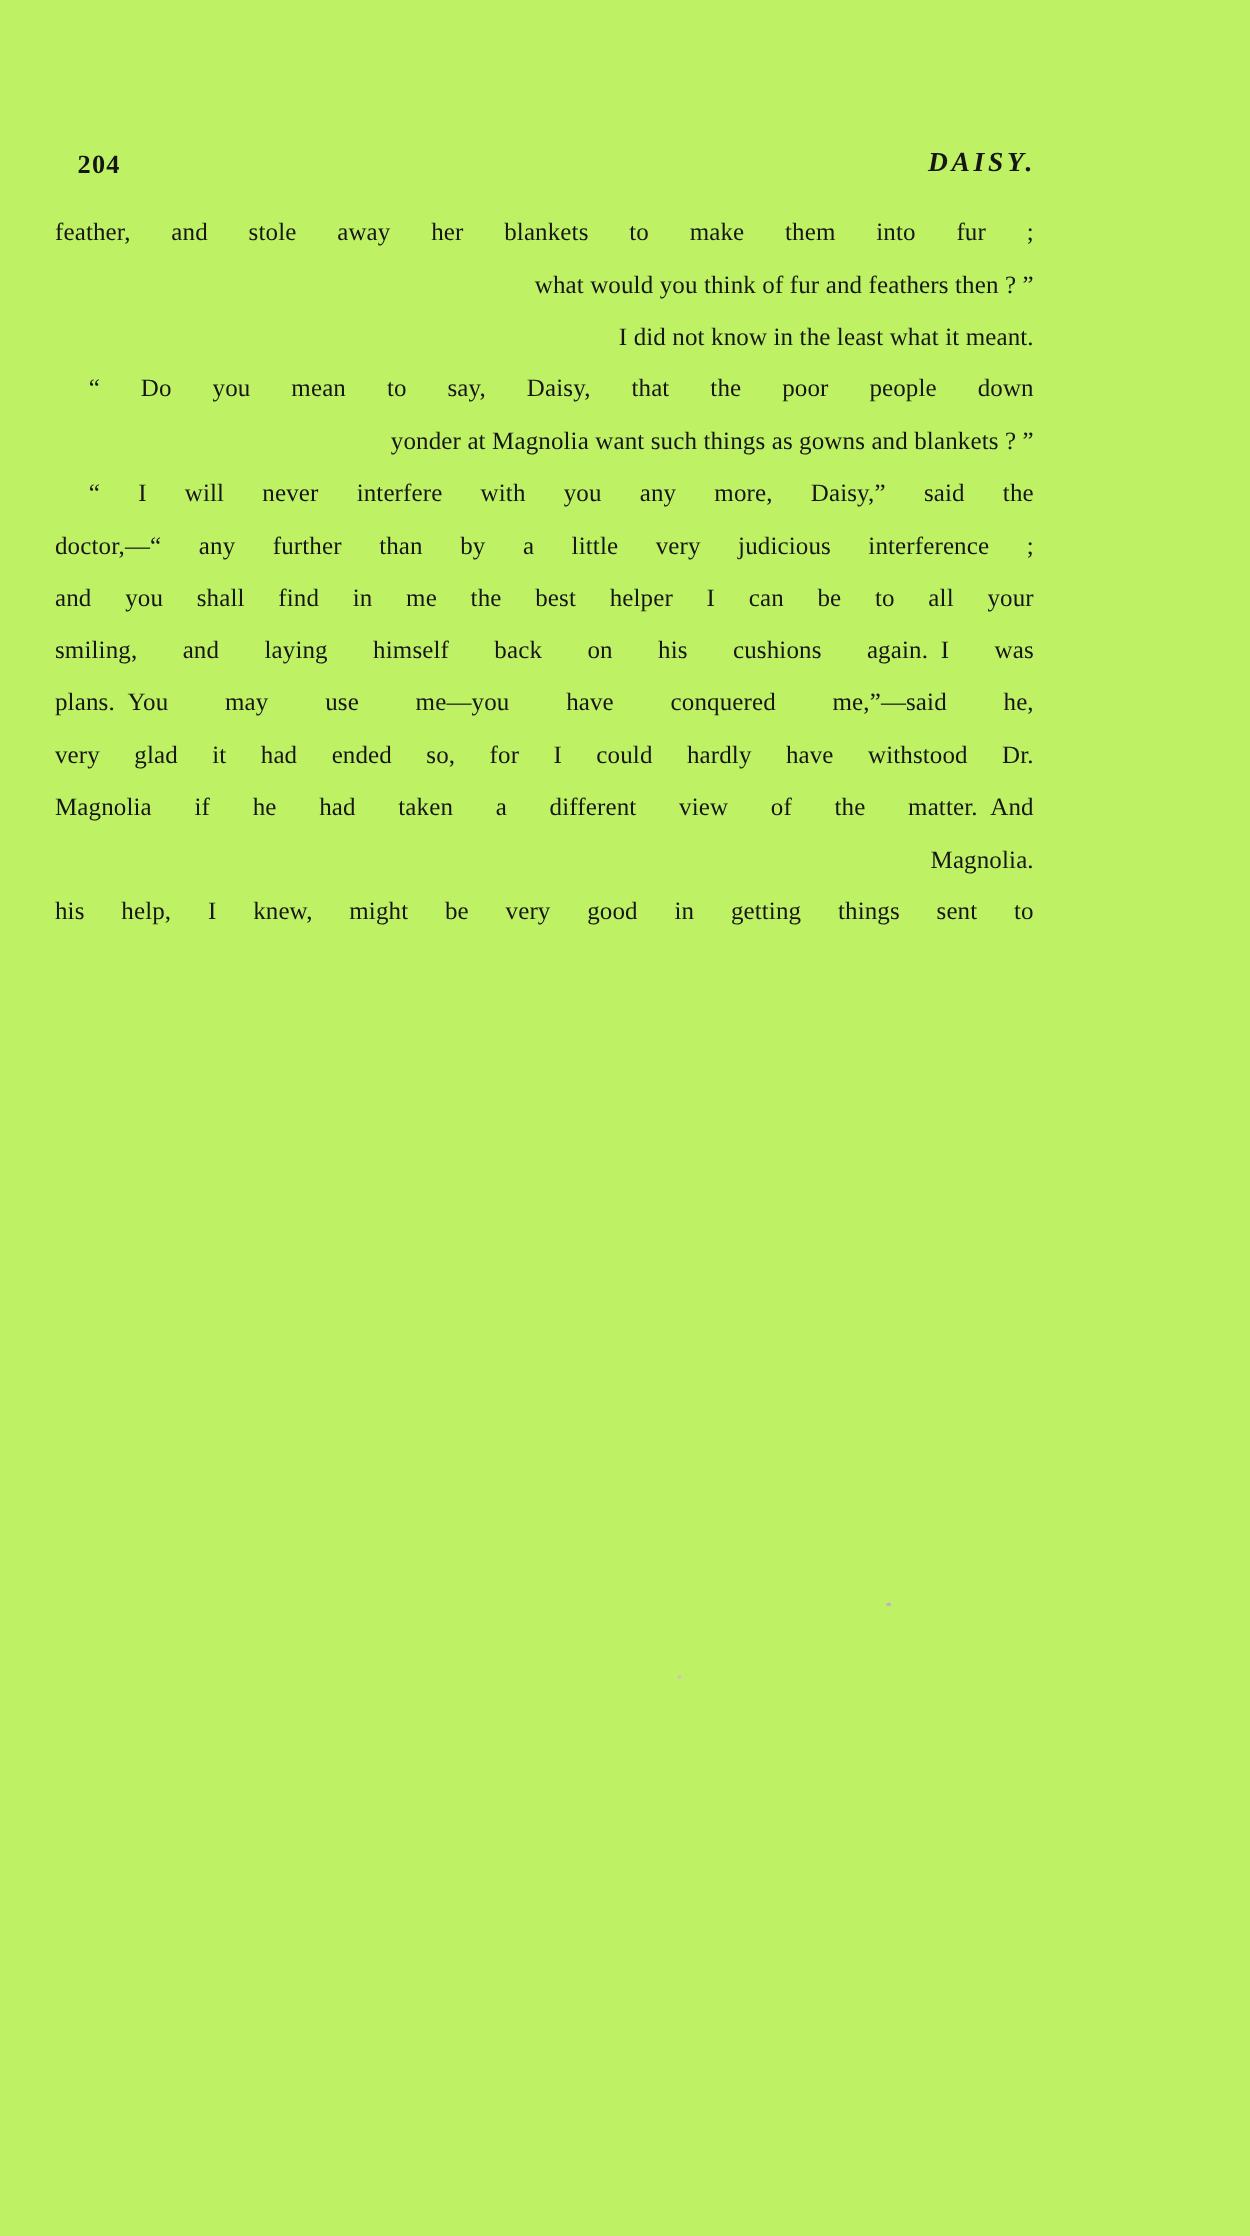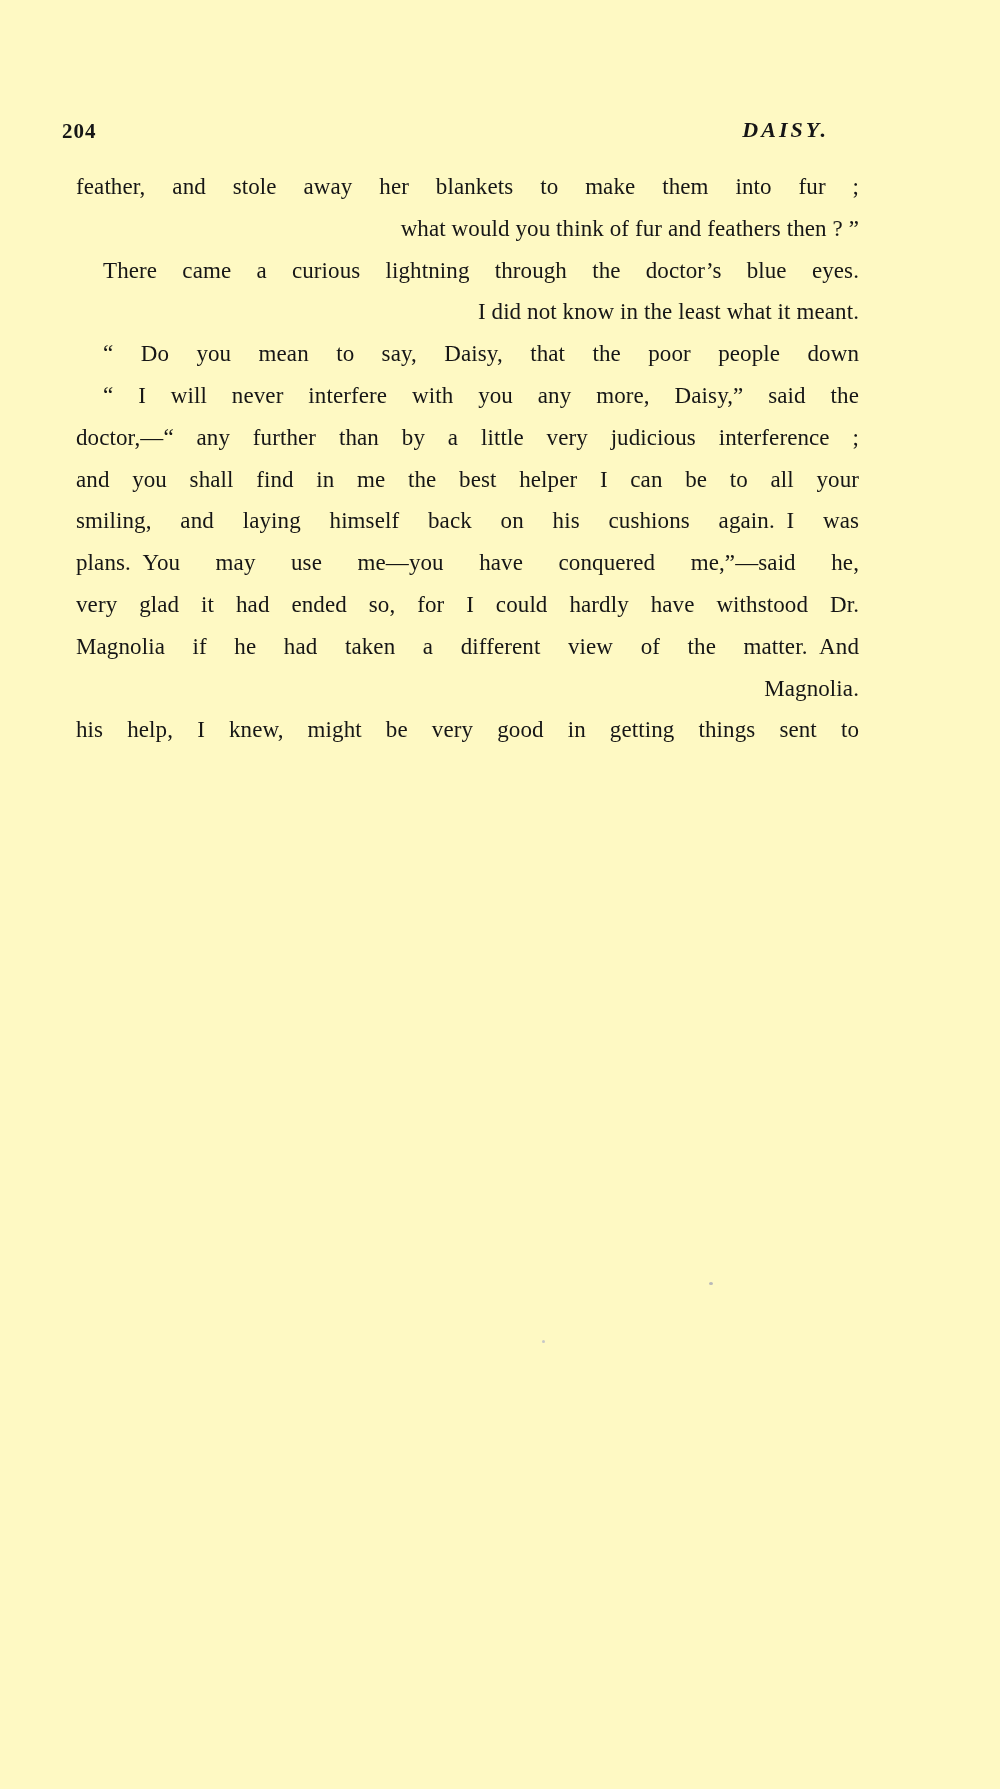--- a/index.html
+++ b/index.html
@@ -6,42 +6,42 @@
   body {
     width: 1000px; height: 1789px;
     background: #ffffff;
     font-family: "Liberation Serif", serif;
     color: #161616;
     position: relative;
     overflow: hidden;
   }
   .scan-page {
     position: absolute; inset: 0;
-    background: #fef9c3;
+    background: #bef264;
   }
   .running-head {
     position: absolute;
     top: 117px; left: 60px; width: 783px;
     height: 30px;
   }
   .page-number {
     position: absolute; left: 2px; top: 2px;
     font-size: 21px; font-weight: bold;
     letter-spacing: 1px;
   }
   .head-title {
     position: absolute; left: 0; right: 14px;
     text-align: right; top: 0;
     font-size: 22px; font-style: italic; font-weight: bold;
     letter-spacing: 3px;
   }
   .page-body {
     position: absolute;
-    top: 166px; left: 76px; width: 783px;
-    font-size: 23px;
+    top: 166px; left: 44px; width: 783px;
+    font-size: 20px;
     line-height: 41.8px;
     letter-spacing: 0.1px;
   }
   .paragraph { margin: 0; }
   .line { white-space: nowrap; text-align: right; }
   .line.just {
     white-space: normal;
     text-align: justify;
     text-align-last: justify;
     -moz-text-align-last: justify;
@@ -64,25 +64,25 @@
     <span class="page-number">204</span>
     <span class="head-title">DAISY.</span>
   </div>
 
   <div class="page-body">
       <div class="paragraph">
         <div class="line just">feather, and stole away her blankets to make them into fur ;</div>
         <div class="line">what would you think of fur and feathers then ? ”</div>
       </div>
       <div class="paragraph">
-        <div class="line just indent">There came a curious lightning through the doctor’s blue eyes.</div>
         <div class="line">I did not know in the least what it meant.</div>
       </div>
       <div class="paragraph">
         <div class="line just indent">“ Do you mean to say, Daisy, that the poor people down</div>
+        <div class="line">yonder at Magnolia want such things as gowns and blankets ? ”</div>
       </div>
       <div class="paragraph">
         <div class="line just indent">“ I will never interfere with you any more, Daisy,” said the</div>
         <div class="line just">doctor,—“ any further than by a little very judicious interference ;</div>
         <div class="line just">and you shall find in me the best helper I can be to all your</div>
         <div class="line just">smiling, and laying himself back on his cushions again. I was</div>
         <div class="line just">plans. You may use me—you have conquered me,”—said he,</div>
         <div class="line just">very glad it had ended so, for I could hardly have withstood Dr.</div>
         <div class="line just">Magnolia if he had taken a different view of the matter. And</div>
         <div class="line">Magnolia.</div>

